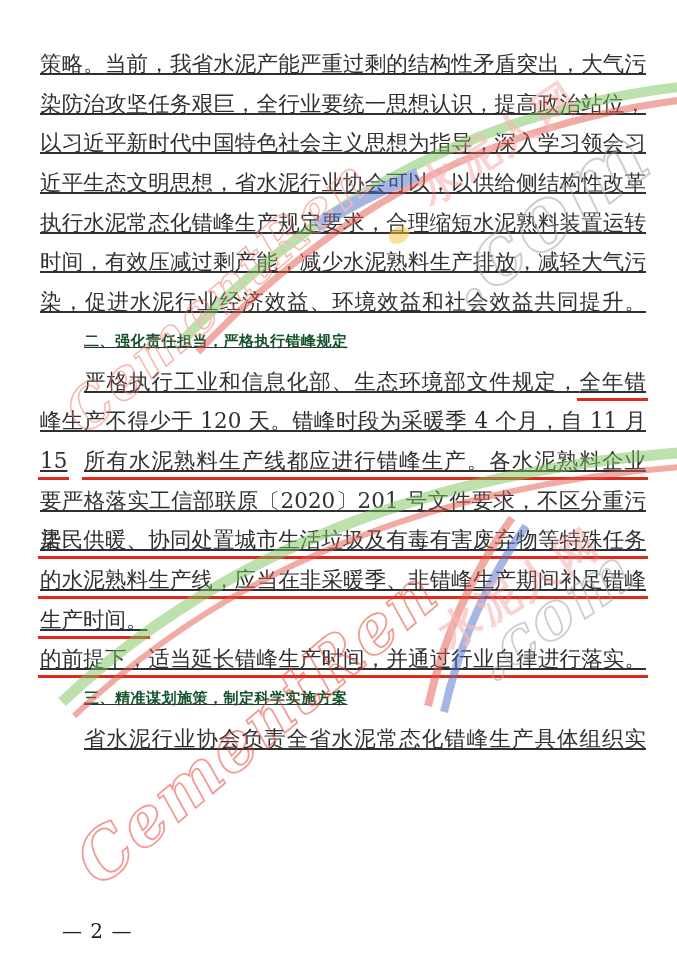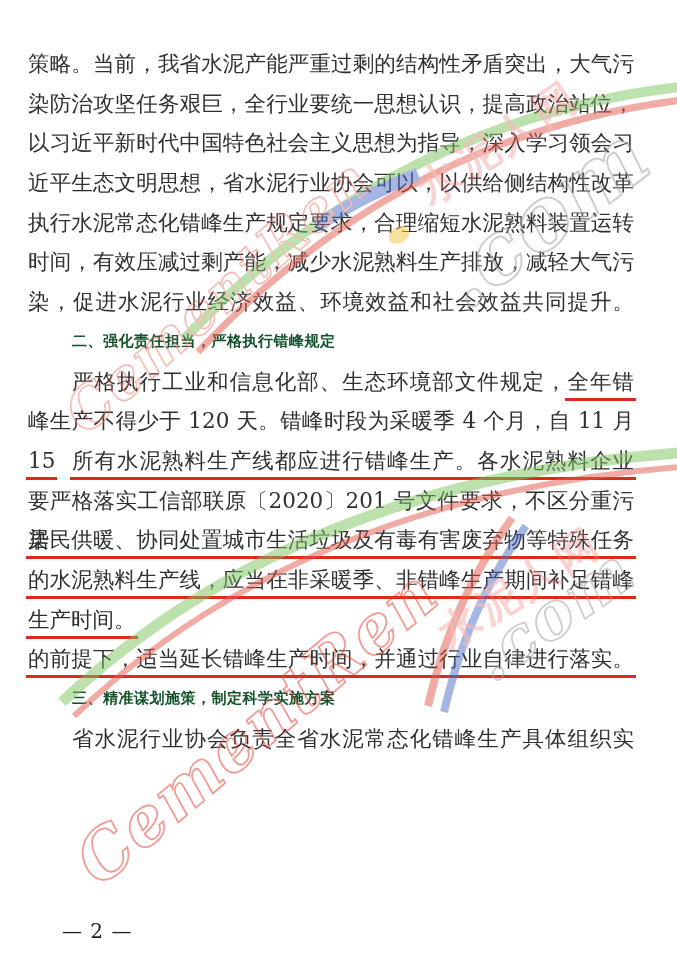--- a/index.html
+++ b/index.html
@@ -2,22 +2,23 @@
 <html><head>
 <meta charset="utf-8">
 <style>
   html,body{margin:0;padding:0;}
   body{
     width:677px;height:971px;position:relative;overflow:hidden;
     background:#ffffff;
     font-family:"DejaVu Serif","Liberation Serif",serif;
   }
   .doc{
-    position:absolute;left:28px;top:44px;width:606px;
+    position:absolute;left:40px;top:44px;width:606px;
     color:#303030;
+    text-decoration:underline;
   }
   .line{
     height:39.7px;line-height:39.7px;font-size:21.5px;
     letter-spacing:0;
   }
   .line.just{text-align:justify;text-align-last:justify;}
   .line.indent{padding-left:44px;}
   .line.heading{
     font-family:"DejaVu Sans","Liberation Sans",sans-serif;
     font-weight:bold;font-size:15px;color:#14532d;

